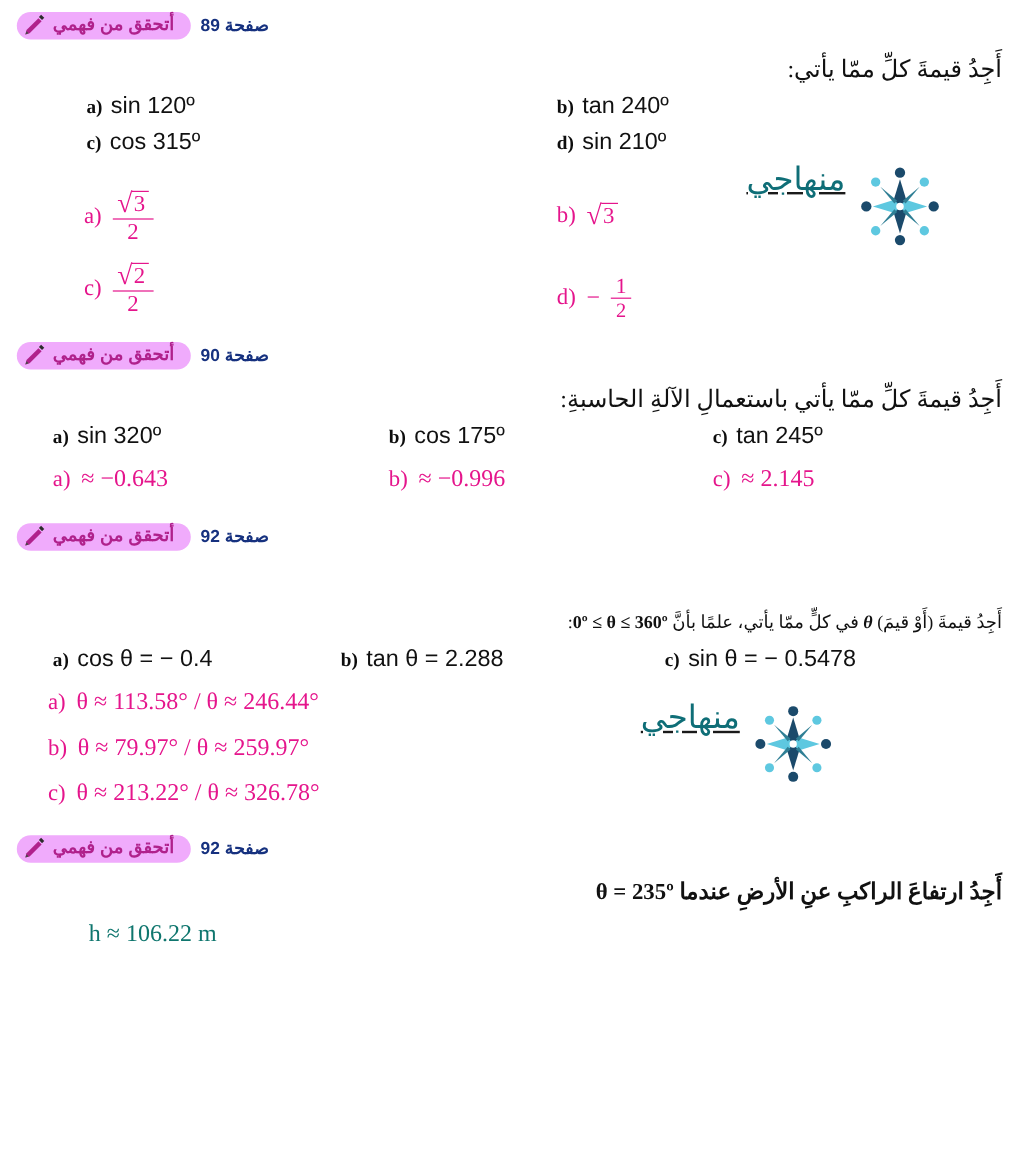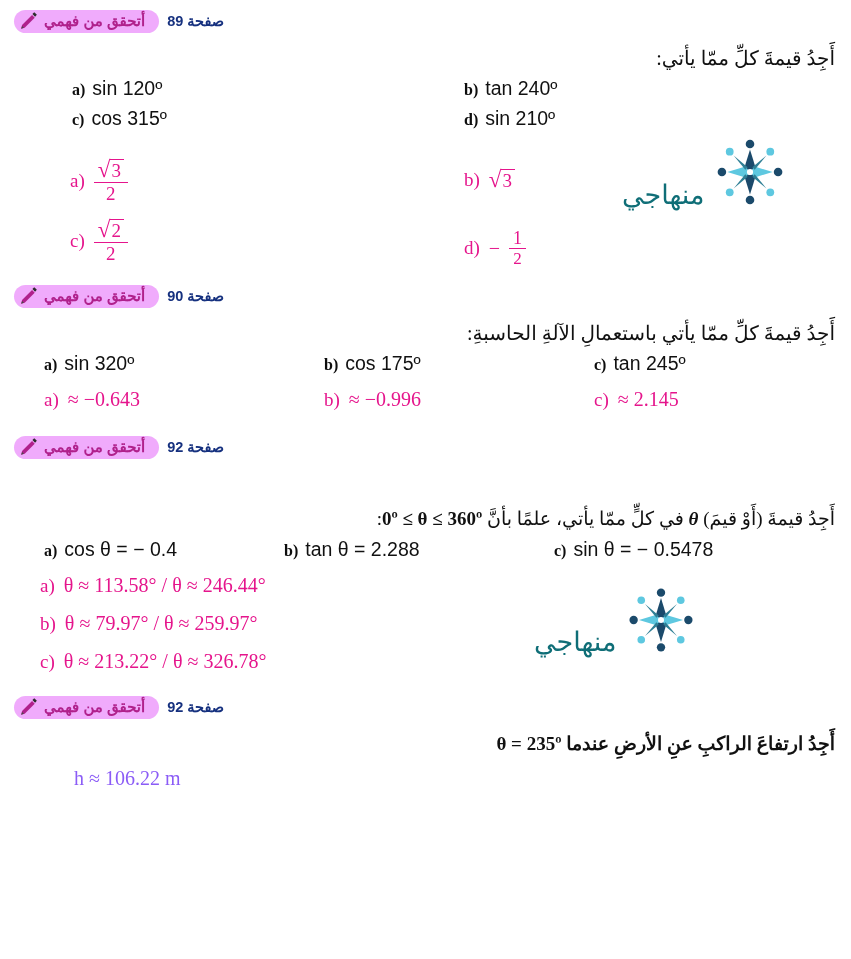--- a/index.html
+++ b/index.html
@@ -171,36 +171,37 @@
     padding: 1px 3px 0 1px;
     font-size: 19px;
     line-height: 20px;
   }
 
   
   .logo {
     position: absolute;
     display: flex;
     flex-direction: row-reverse;
-    align-items: flex-end;
+    align-items: flex-start;
     gap: 7px;
+    text-decoration: underline;
   }
   .logo .logo-text {
     font-family: "Liberation Sans", sans-serif;
     font-size: 27px;
     color: #0f6e77;
     direction: rtl;
     letter-spacing: -0.5px;
   }
   .logo svg { display: block; }
 
   .thin-ans {
     font-family: "Liberation Serif", serif;
     font-size: 20px;
-    color: #8b5cf6;
+    color: #0f766e;
   }
 </style>
 </head>
 <body>
 
 <div class="page">
 
   <div class="banner-row" style="justify-content:flex-start;">
     <div class="banner">
       <svg class="pencil-icon" viewBox="0 0 24 24">
@@ -365,21 +366,21 @@
       <svg class="pencil-icon" viewBox="0 0 24 24">
         <path d="M3 20.2l1.1-4.1 11.4-11.4 3 3L7.1 19.1z" fill="#b0218c"></path>
         <path d="M15.9 3.5l2.1-2.1 3 3-2.1 2.1z" fill="#2c2c2c"></path>
         <path d="M3 20.2l3.2-1 -2.1-2.1z" fill="#4a4a4a"></path>
       </svg>
       <span class="bn-text">أتحقق من فهمي</span>
     </div>
     <span class="page-label">صفحة 92</span>
   </div>
 
-  <div class="prompt" style="font-size:19px;margin-top:44px;">
+  <div class="prompt" style="font-size:15px;margin-top:44px;">
     <span>أَجِدُ قيمةَ (أَوْ قيمَ) </span><b class="ital">θ</b><span> في كلٍّ ممّا يأتي، علمًا بأنَّ </span><b>0º ≤ θ ≤ 360º</b><span>:</span>
   </div>
 
   <div class="q-row" style="height:34px;">
     <div class="q-item" style="left:30px;">
       <span class="q-lab">a)</span>
       <span class="q-txt">cos θ = − 0.4</span>
     </div>
     <div class="q-item" style="left:270px;">
       <span class="q-lab">b)</span>

